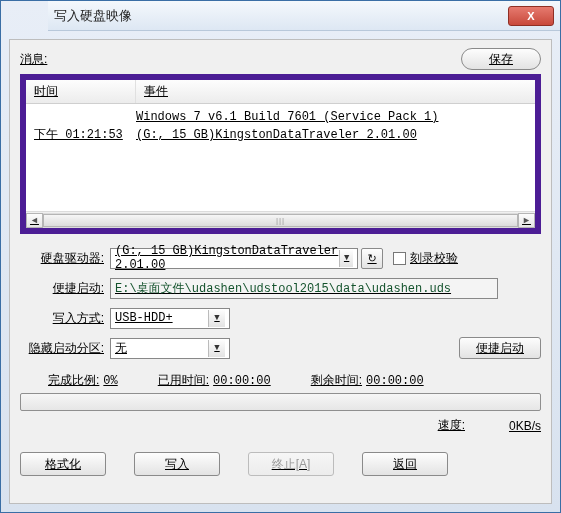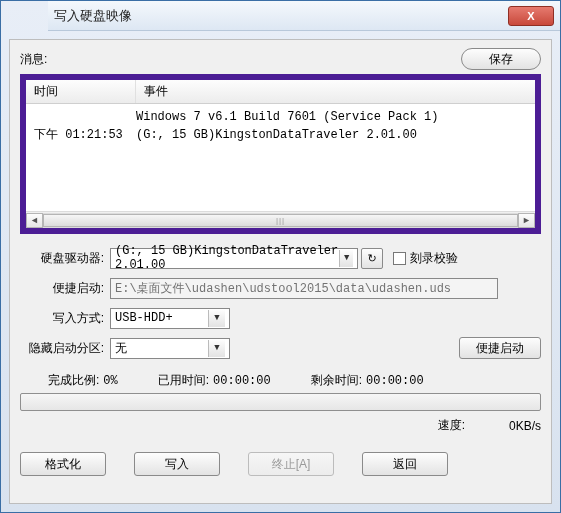--- a/index.html
+++ b/index.html
@@ -43,20 +43,21 @@
     font-size: 11px;
     font-weight: bold;
     cursor: pointer;
   }
   .content {
     position: absolute;
     left: 8px; right: 8px; top: 38px; bottom: 8px;
     background: #f0f0f0;
     border: 1px solid #bdbdbd;
     padding: 8px 10px;
+    text-decoration: underline;
   }
   .row-top { display: flex; align-items: center; margin-bottom: 4px; }
   .msg-label { font-size: 12px; }
   .save-btn {
     margin-left: auto;
     width: 80px; height: 22px;
     background: linear-gradient(#fdfdfd, #e3e3e3);
     border: 1px solid #8a8a8a;
     border-radius: 11px;
     cursor: pointer;
@@ -156,21 +157,21 @@
     width: 22px; height: 21px; margin-left: 3px;
     background: linear-gradient(#fdfdfd, #e3e3e3);
     border: 1px solid #8a8a8a; border-radius: 2px;
     cursor: pointer; font-size: 11px;
     display: flex; align-items: center; justify-content: center;
   }
   .checkbox-wrap { display: flex; align-items: center; margin-left: 10px; cursor: pointer; }
   .checkbox-wrap .box {
     width: 13px; height: 13px; border: 1px solid #777; background: #fff; margin-right: 4px;
   }
-  .textfield-file { width: 388px; background: #f4f4f4; color: #737373; }
+  .textfield-file { width: 388px; background: #f4f4f4; color: #14532d; }
   .combo-mode { width: 120px; }
   .combo-hidden { width: 120px; }
   .boot-btn {
     margin-left: auto;
     width: 82px; height: 22px;
     background: linear-gradient(#fdfdfd, #e3e3e3);
     border: 1px solid #8a8a8a; border-radius: 3px;
     cursor: pointer; font-size: 12px;
   }
   .status-row {

